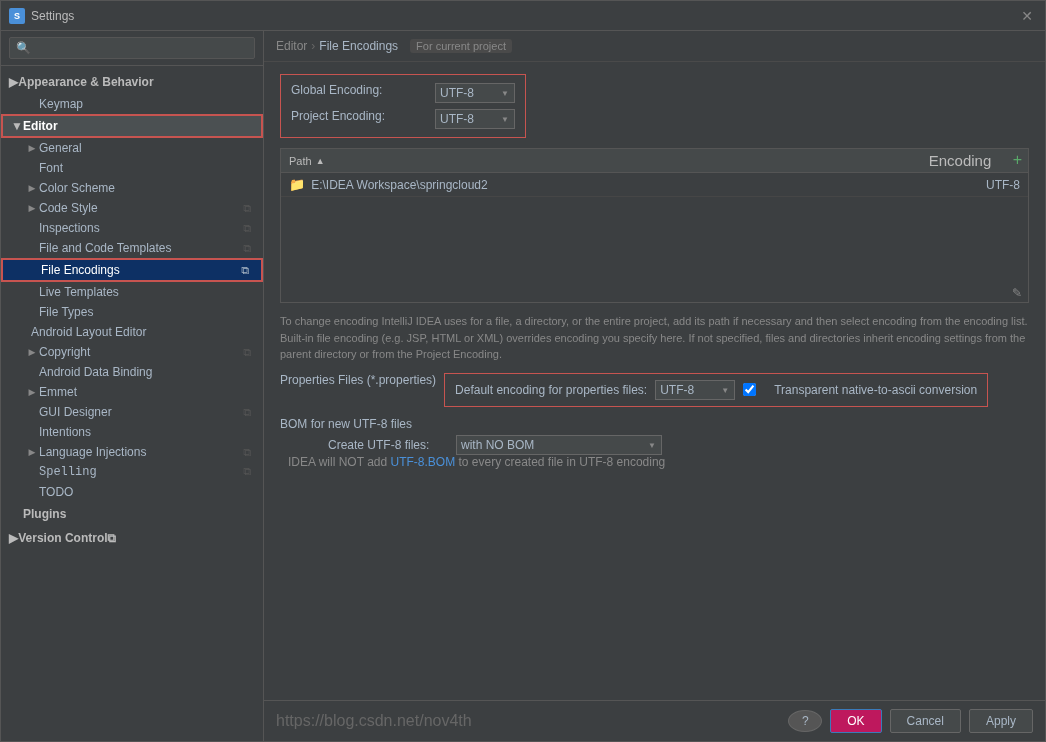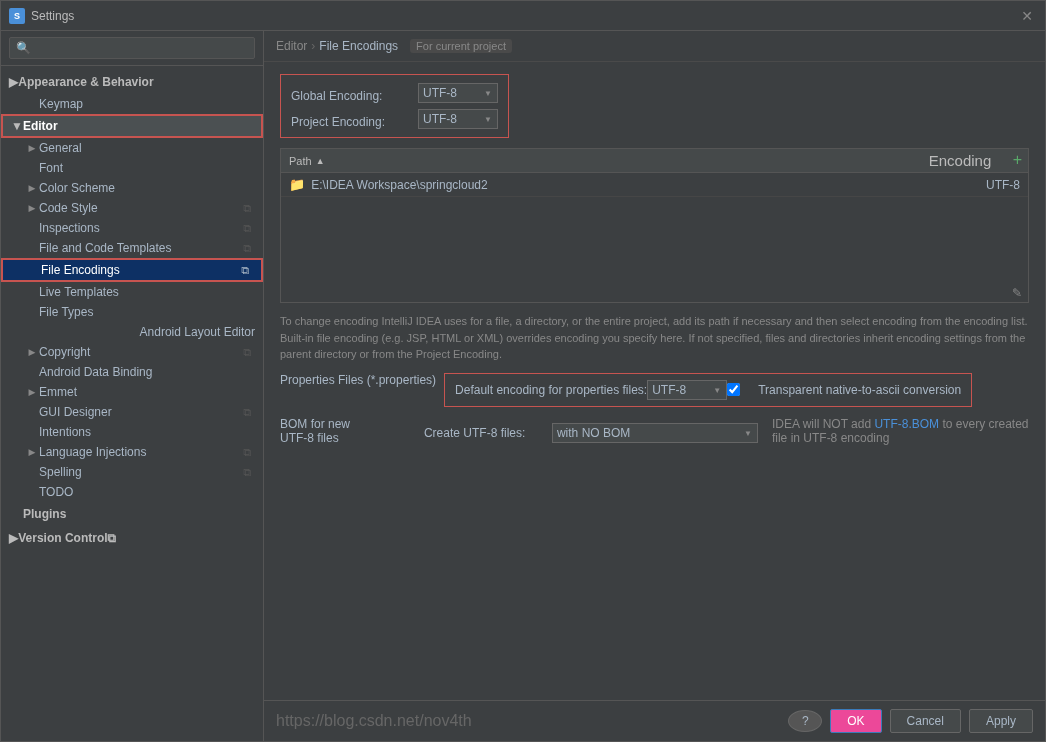--- a/index.html
+++ b/index.html
@@ -173,22 +173,22 @@
       border: 1.5px solid #c75450;
       padding: 8px 10px;
       display: inline-flex;
       flex-direction: column;
       gap: 6px;
       background: #3c3f41;
       width: fit-content;
     }
     .encoding-row {
       display: flex;
-      align-items: flex-end;
-      gap: 7px;
+      align-items: flex-start;
+      gap: 24px;
     }
     .encoding-label {
       color: #a9b7c6;
       font-size: 12px;
       min-width: 120px;
     }
     .encoding-select {
       background: #45494a;
       border: 1px solid #666;
       color: #a9b7c6;
@@ -289,30 +289,32 @@
     .section-title {
       font-size: 12px;
       color: #a9b7c6;
       margin-bottom: 4px;
     }
     .props-inner {
       border: 1.5px solid #c75450;
       padding: 6px 10px;
       display: inline-flex;
       align-items: center;
+      gap: 8px;
       background: #3c3f41;
     }
     .checkbox-row {
       display: flex;
       align-items: center;
       gap: 6px;
     }
     .bom-section {
       display: flex;
-      gap: 6px;
+      flex-direction: column;
+      gap: 0;
     }
     .bom-row {
       display: flex;
       align-items: center;
       gap: 8px;
       margin-left: 48px;
     }
     .bom-select {
       background: #45494a;
       border: 1px solid #666;
@@ -349,21 +351,21 @@
       text-align: right;
     }
     .btn {
       padding: 4px 16px;
       font-size: 12px;
       cursor: pointer;
       border-radius: 2px;
       outline: none;
     }
     .btn-ok {
-      background: #ec4899;
+      background: #be185d;
       border: 1px solid #3a7bba;
       color: #fff;
     }
     .btn-cancel {
       background: #45494a;
       border: 1px solid #666;
       color: #a9b7c6;
     }
     .btn-apply {
       background: #45494a;
@@ -481,21 +483,21 @@
         <div class="tree-item" style="padding-left: 24px;">
           <span class="arrow" style="width:14px;"></span>
           <span class="item-label">Live Templates</span>
         </div>
 
         <div class="tree-item" style="padding-left: 24px; align-items: center;">
           <span class="arrow" style="width:14px;"></span>
           <span class="item-label">File Types</span>
         </div>
 
-        <div class="tree-item" style="padding-left: 16px; justify-content: flex-end;">
+        <div class="tree-item" style="padding-left: 16px;">
           <span class="arrow" style="width:14px;"></span>
           <span class="item-label">Android Layout Editor</span>
         </div>
 
         <div class="tree-item" style="padding-left: 24px;">
           <span class="arrow">▶</span>
           <span class="item-label">Copyright</span>
           <span class="item-icon">⧉</span>
         </div>
 
@@ -520,21 +522,21 @@
           <span class="arrow" style="width:14px;"></span>
           <span class="item-label">Intentions</span>
         </div>
 
         <div class="tree-item" style="padding-left: 24px;">
           <span class="arrow">▶</span>
           <span class="item-label">Language Injections</span>
           <span class="item-icon">⧉</span>
         </div>
 
-        <div class="tree-item" style="padding-left: 24px;">
+        <div class="tree-item" style="padding-left: 24px; font-family: Liberation Mono, monospace;">
           <span class="arrow" style="width:14px;"></span>
           <span class="item-label">Spelling</span>
           <span class="item-icon">⧉</span>
         </div>
 
         <div class="tree-item" style="padding-left: 24px;">
           <span class="arrow" style="width:14px;"></span>
           <span class="item-label">TODO</span>
         </div>
 

